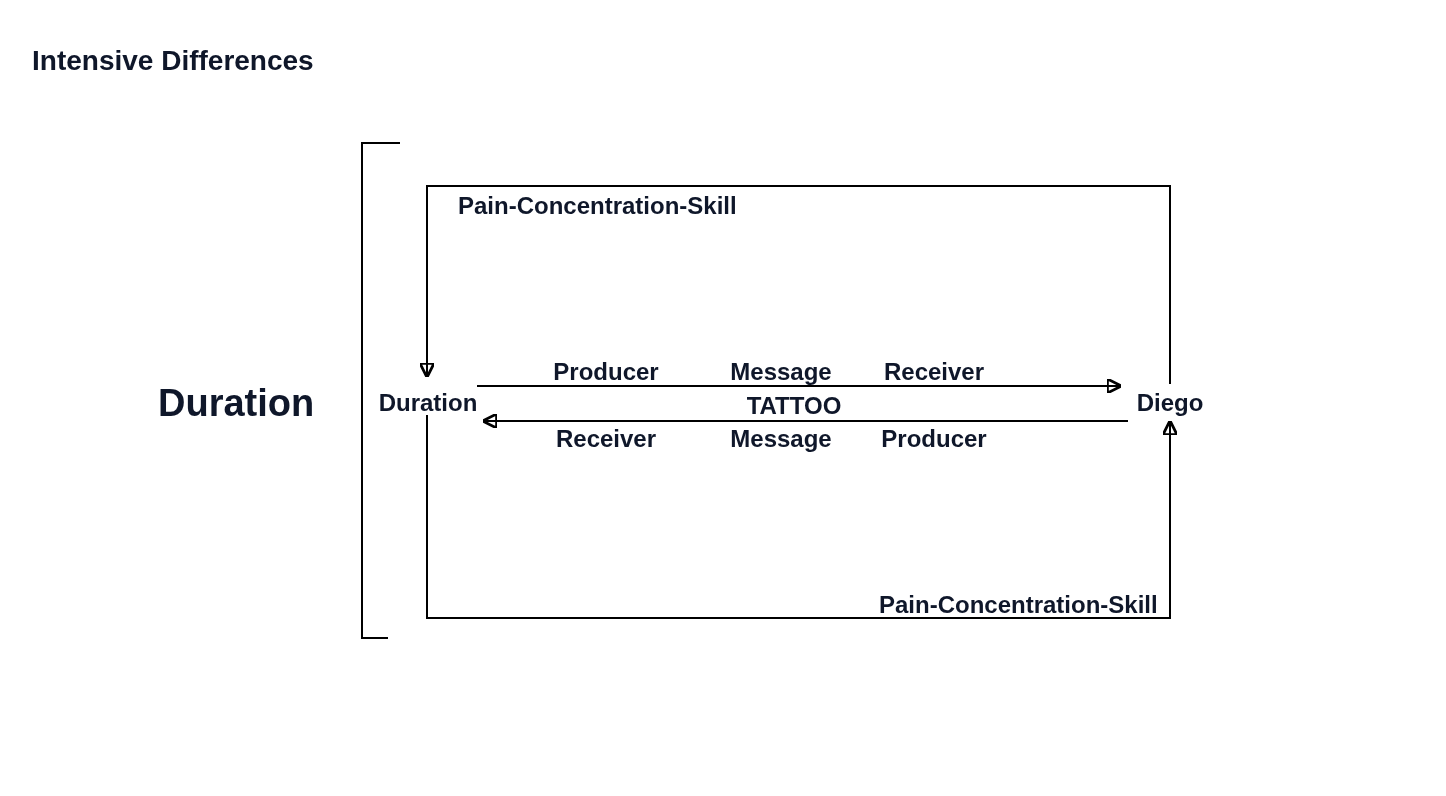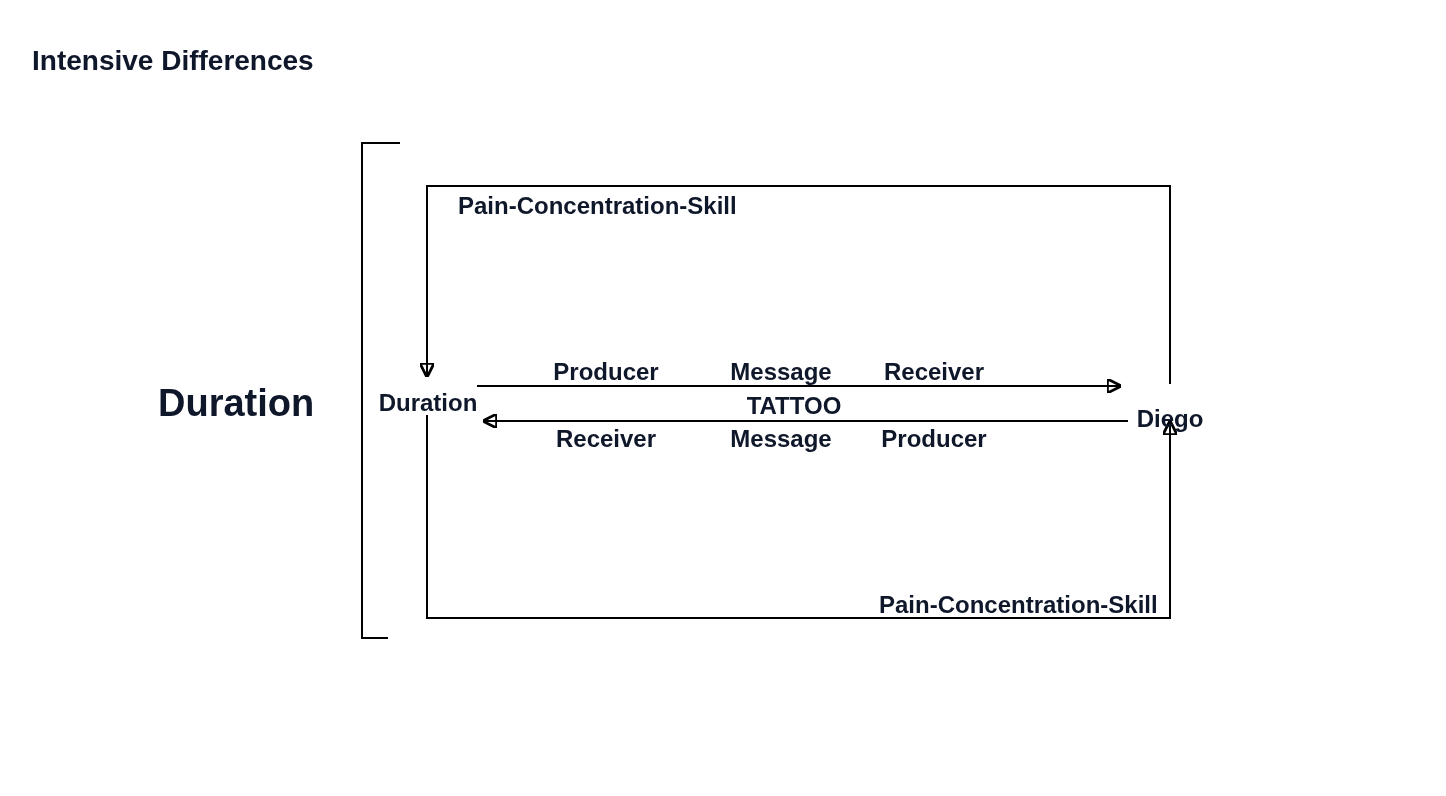--- a/index.html
+++ b/index.html
@@ -76,21 +76,21 @@
   <div class="abs page-title">Intensive Differences</div>
 
   <div class="abs duration-label">Duration</div>
 
   <div class="abs dlabel" style="left:458px; top:195px;">Pain-Concentration-Skill</div>
 
   <div class="abs dlabel" style="left:879px; top:594px;">Pain-Concentration-Skill</div>
 
   <div class="abs dlabel centered" style="left:428px; top:392px;">Duration</div>
 
-  <div class="abs dlabel centered" style="left:1170px; top:408px;">Diego</div>
+  <div class="abs dlabel centered" style="left:1170px; top:392px;">Diego</div>
 
   <div class="abs dlabel centered" style="left:606px; top:361px;">Producer</div>
 
   <div class="abs dlabel centered" style="left:781px; top:361px;">Message</div>
 
   <div class="abs dlabel centered" style="left:934px; top:361px;">Receiver</div>
 
   <div class="abs dlabel centered" style="left:782px; top:395px;margin-left:12px;">TATTOO</div>
 
   <div class="abs dlabel centered" style="left:606px; top:428px;">Receiver</div>

